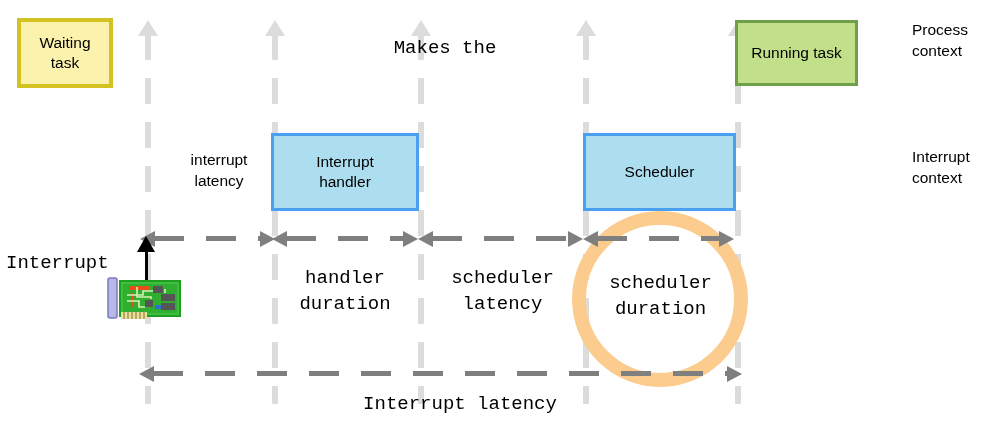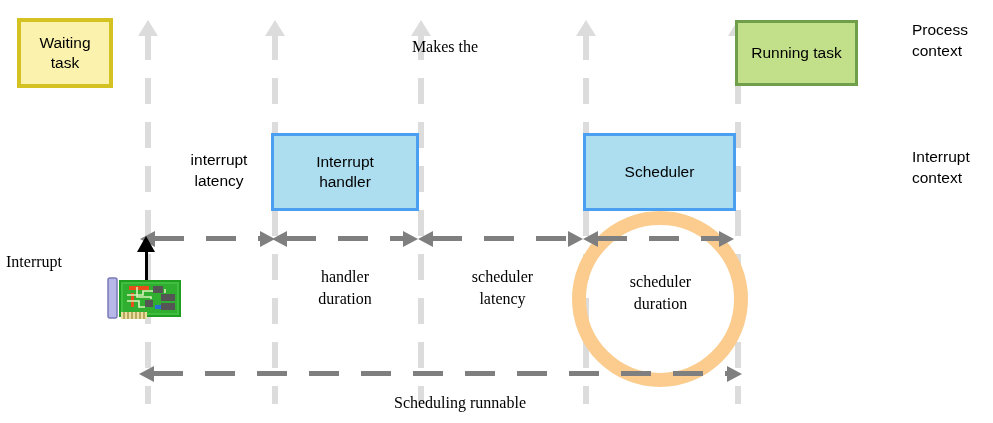--- a/index.html
+++ b/index.html
@@ -54,21 +54,21 @@
   .box-irq      { background: #addeef; border: 3px solid #4a9ff0; }
 
   
   .label {
     position: absolute;
     color: #000000;
     text-align: center;
     line-height: 1.35;
   }
   .label-sans { font-family: "Liberation Sans", sans-serif; font-size: 15.5px; }
-  .label-mono { font-family: Liberation Serif, serif; font-size: 16px; }
+  .label-mono { font-family: Liberation Mono, monospace; font-size: 19px; }
 
   
   .arrowrow { position: absolute; height: 18px; }
   .dashline {
     position: absolute;
     top: 7px;
     height: 5px;
     background-image: linear-gradient(
       to right,
       #7f7f7f 0px, #7f7f7f 30px,
@@ -243,15 +243,15 @@
     <rect x="36" y="37" width="2" height="7" fill="#b8a860"></rect>
     <rect x="40" y="37" width="2" height="7" fill="#b8a860"></rect>
   </svg>
 
   <div class="arrowrow" style="left:139px; top:364px; width:605px;">
     <div class="arrowhead left abs" style="left:0px;"></div>
     <div class="dashline abs" style="left:14px; width:574px;"></div>
     <div class="arrowhead right abs" style="left:588px;"></div>
   </div>
 
-  <div class="label label-mono abs" style="left:340px; top:392px; width:240px;">Scheduling runnable</div>
+  <div class="label label-mono abs" style="left:340px; top:392px; width:240px;">Interrupt latency</div>
 
 </div>
 
 </body></html>

